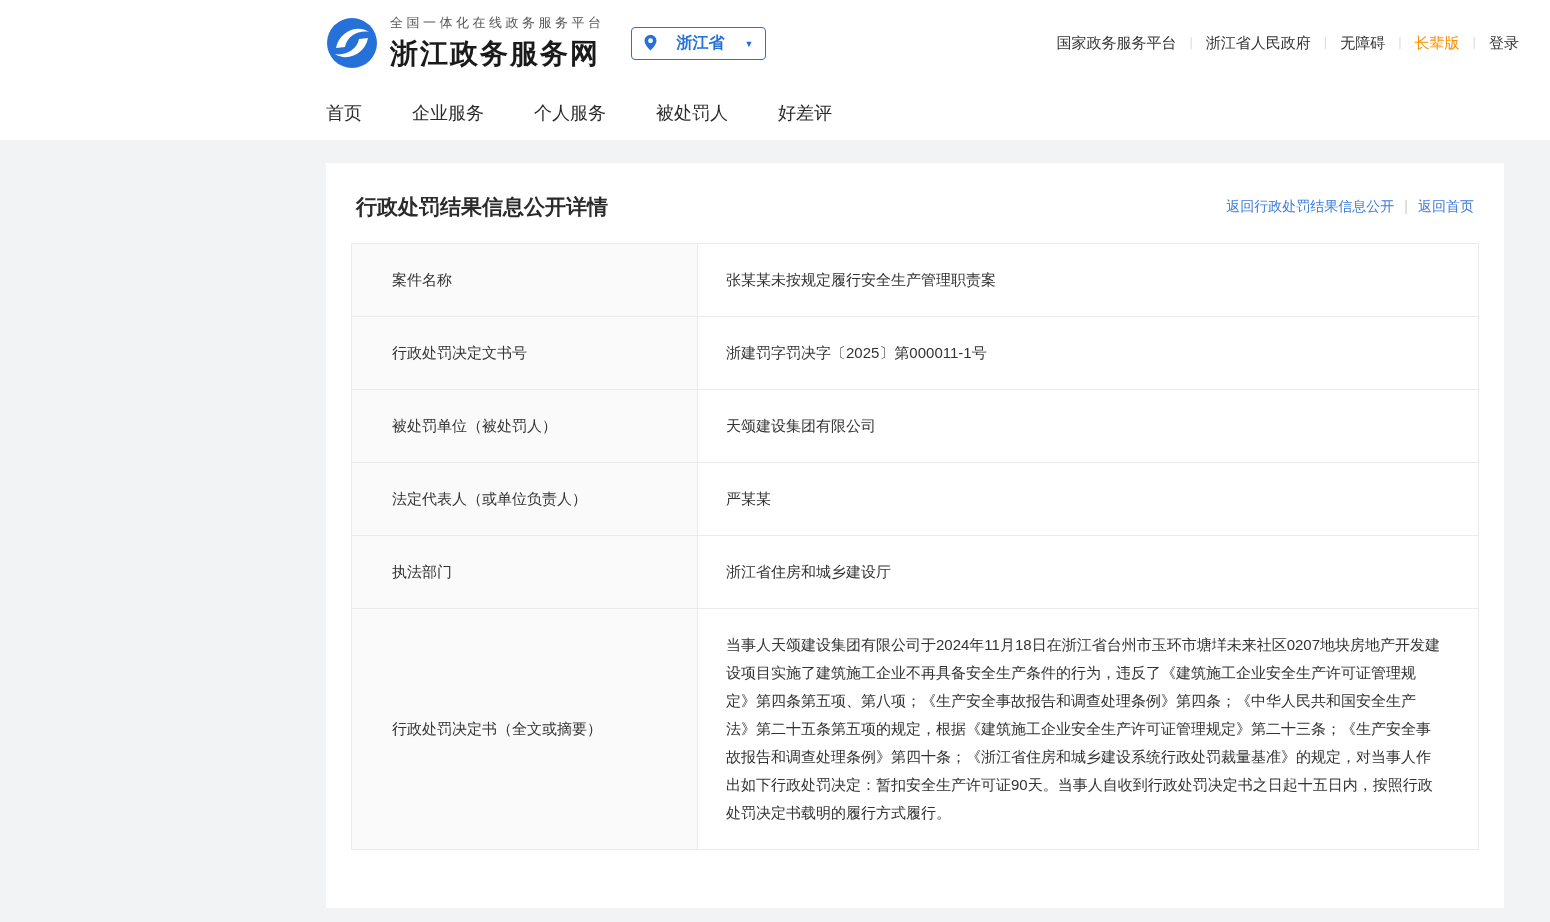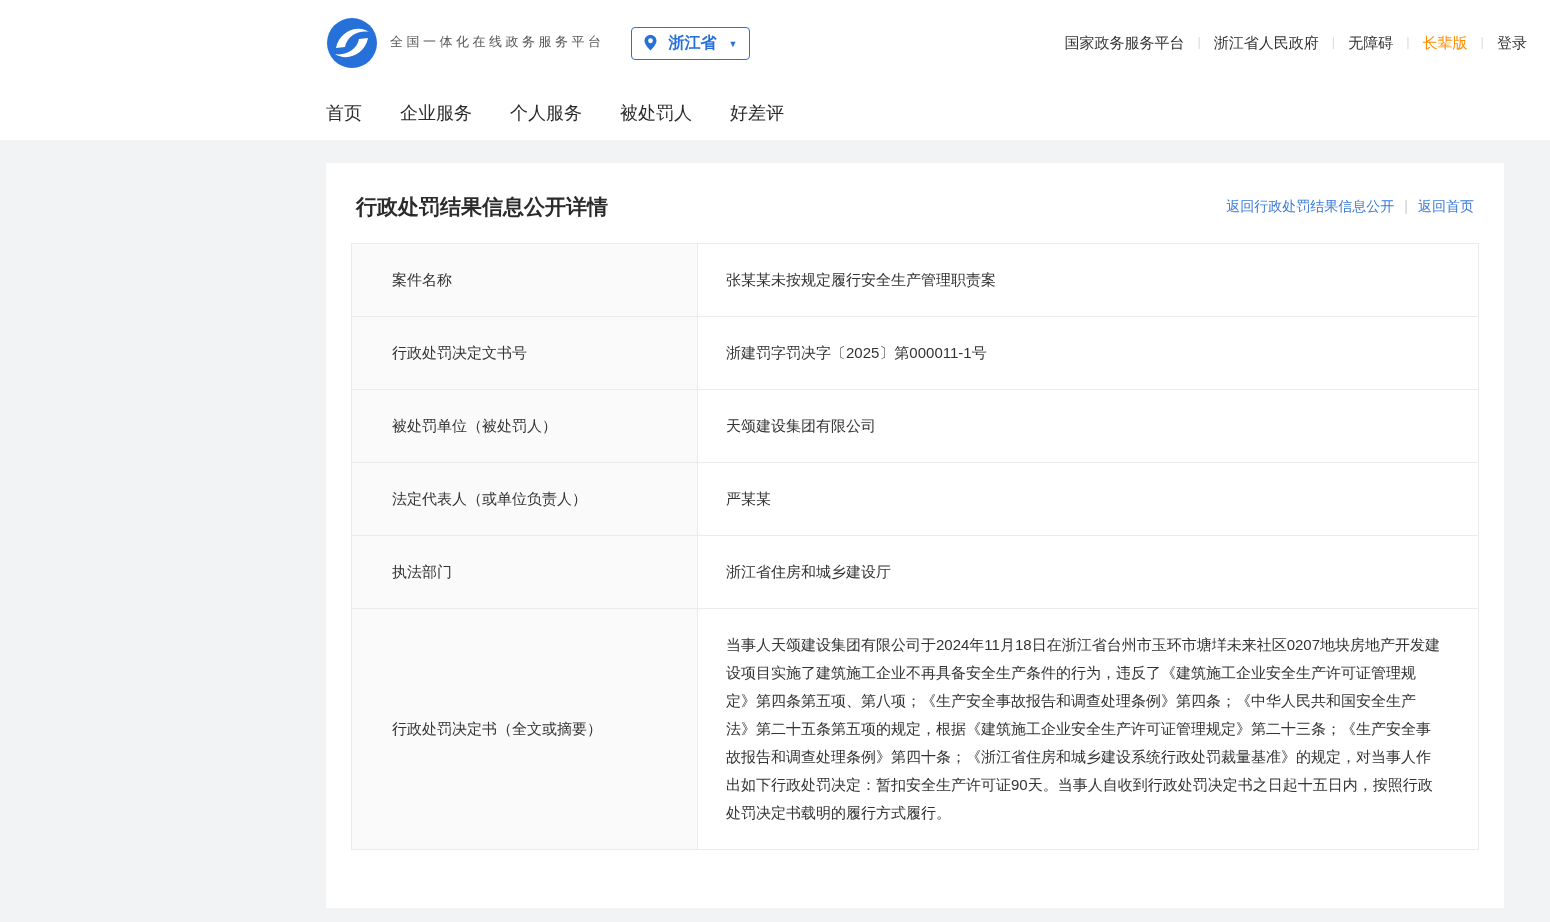--- a/index.html
+++ b/index.html
@@ -7,46 +7,46 @@
   body {
     font-family:"Liberation Sans","DejaVu Sans",sans-serif;
     background:#fff; color:#333;
   }
   a { text-decoration:none; cursor:pointer; }
 
   
   .top-header {
     height:86px; background:#fff;
     display:flex; align-items:center;
-    padding-left:326px; padding-right:23px;
+    padding-left:326px; padding-right:31px;
   }
   .logo-group { display:flex; align-items:center; gap:12px; cursor:pointer; }
   .logo-icon { width:52px; height:52px; display:block; }
   .logo-text .tagline { font-size:13px; color:#555; letter-spacing:3.5px; margin-bottom:3px; }
   .logo-text .site-name { font-size:28px; font-weight:bold; color:#1a1a1a; letter-spacing:2px; }
   .region-btn {
-    margin-left:26px; display:flex; align-items:center; gap:12px;
+    margin-left:26px; display:flex; align-items:center; gap:20px;
     border:1px solid var(--primary-blue,#2671d9); color:var(--primary-blue,#2671d9);
     border-radius:4px; padding:5px 12px; font-size:16px; font-weight:bold;
     background:#fff; cursor:pointer; font-family:inherit;
   }
   .region-btn .caret { font-size:9px; margin-top:2px; }
   .header-spacer { flex:1; }
   .top-links { display:flex; font-size:15px; }
   .top-links a { color:#333; }
   .top-links a.elder { color:var(--accent-orange,#ff8f00); }
   .top-links .divider { color:#ddd; margin:0 13px; font-size:13px; }
 
   
   .nav-bar {
     height:54px; background:#fff;
     display:flex; align-items:center;
     padding-left:326px; padding-right:23px;
   }
-  .nav-items { display:flex; gap:38px; font-size:18px; color:#2b2b2b; }
+  .nav-items { display:flex; gap:50px; font-size:18px; color:#2b2b2b; }
   .nav-items a { color:#2b2b2b; }
   .search-group { margin-left:auto; display:flex; height:38px; width:360px; }
   .search-box {
     flex:1; display:flex; align-items:center; gap:8px;
     border:1px solid #d9d9d9; border-right:none; background:#fff; padding:0 12px;
   }
   .search-box svg { flex:0 0 auto; }
   .search-input { border:none; outline:none; font-size:14px; color:#333; flex:1; min-width:0; font-family:inherit; }
   .search-input::placeholder { color:#999; }
   .search-btn {
@@ -75,20 +75,21 @@
   <div class="logo-group">
     <span class="logo-icon">
       <svg viewBox="0 0 52 52" width="52" height="52">
         <circle cx="26" cy="26" r="25" fill="#2671d9"></circle>
         <path d="M10 31 C13 15, 31 7, 43 15 C33 13, 21 19, 19 30 Z" fill="#fff"></path>
         <path d="M42 21 C39 37, 21 45, 9 37 C19 39, 31 33, 33 22 Z" fill="#fff"></path>
       </svg>
     </span>
     <div class="logo-text">
       <div class="tagline">全国一体化在线政务服务平台</div>
+      <div class="site-name">浙江政务服务网</div>
     </div>
   </div>
 
   <button class="region-btn">
     <svg width="13" height="16" viewBox="0 0 16 20">
       <path d="M8 0C3.6 0 0.5 3.2 0.5 7.3 0.5 12.6 8 19.5 8 19.5s7.5-6.9 7.5-12.2C15.5 3.2 12.4 0 8 0zm0 10.2a3 3 0 1 1 0-6 3 3 0 0 1 0 6z" fill="#2671d9"></path>
     </svg>
     <span>浙江省</span>
     <span class="caret">▼</span>
   </button>

